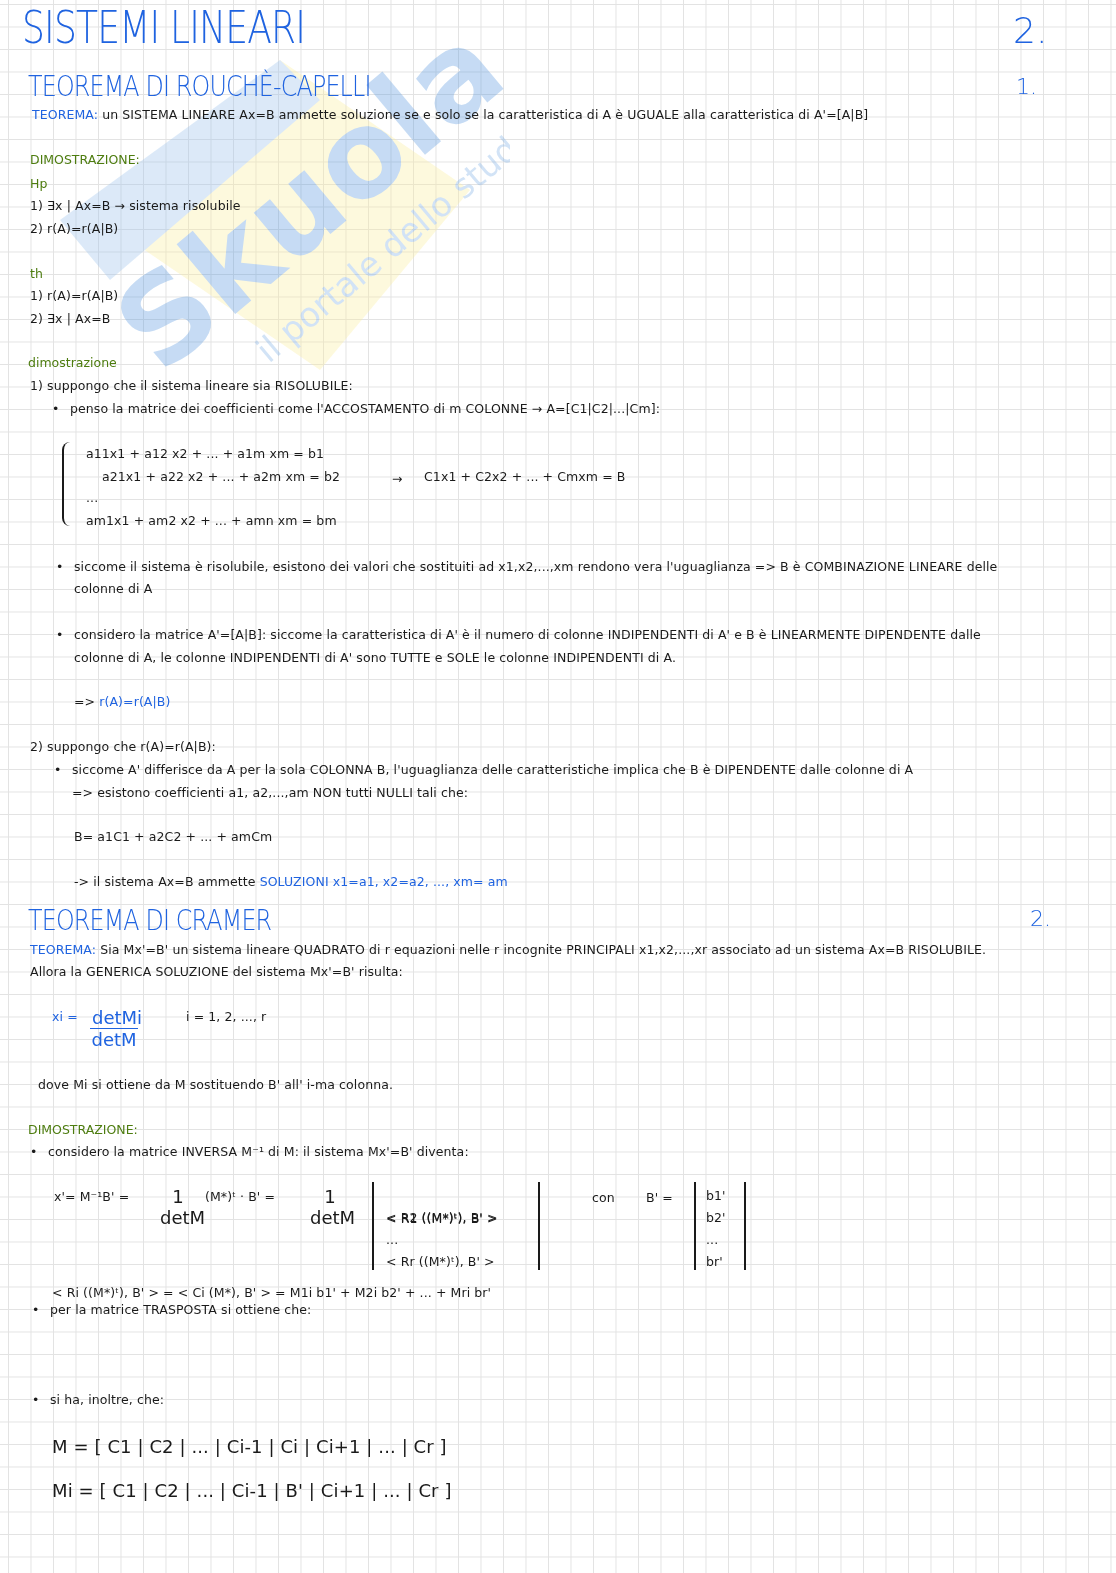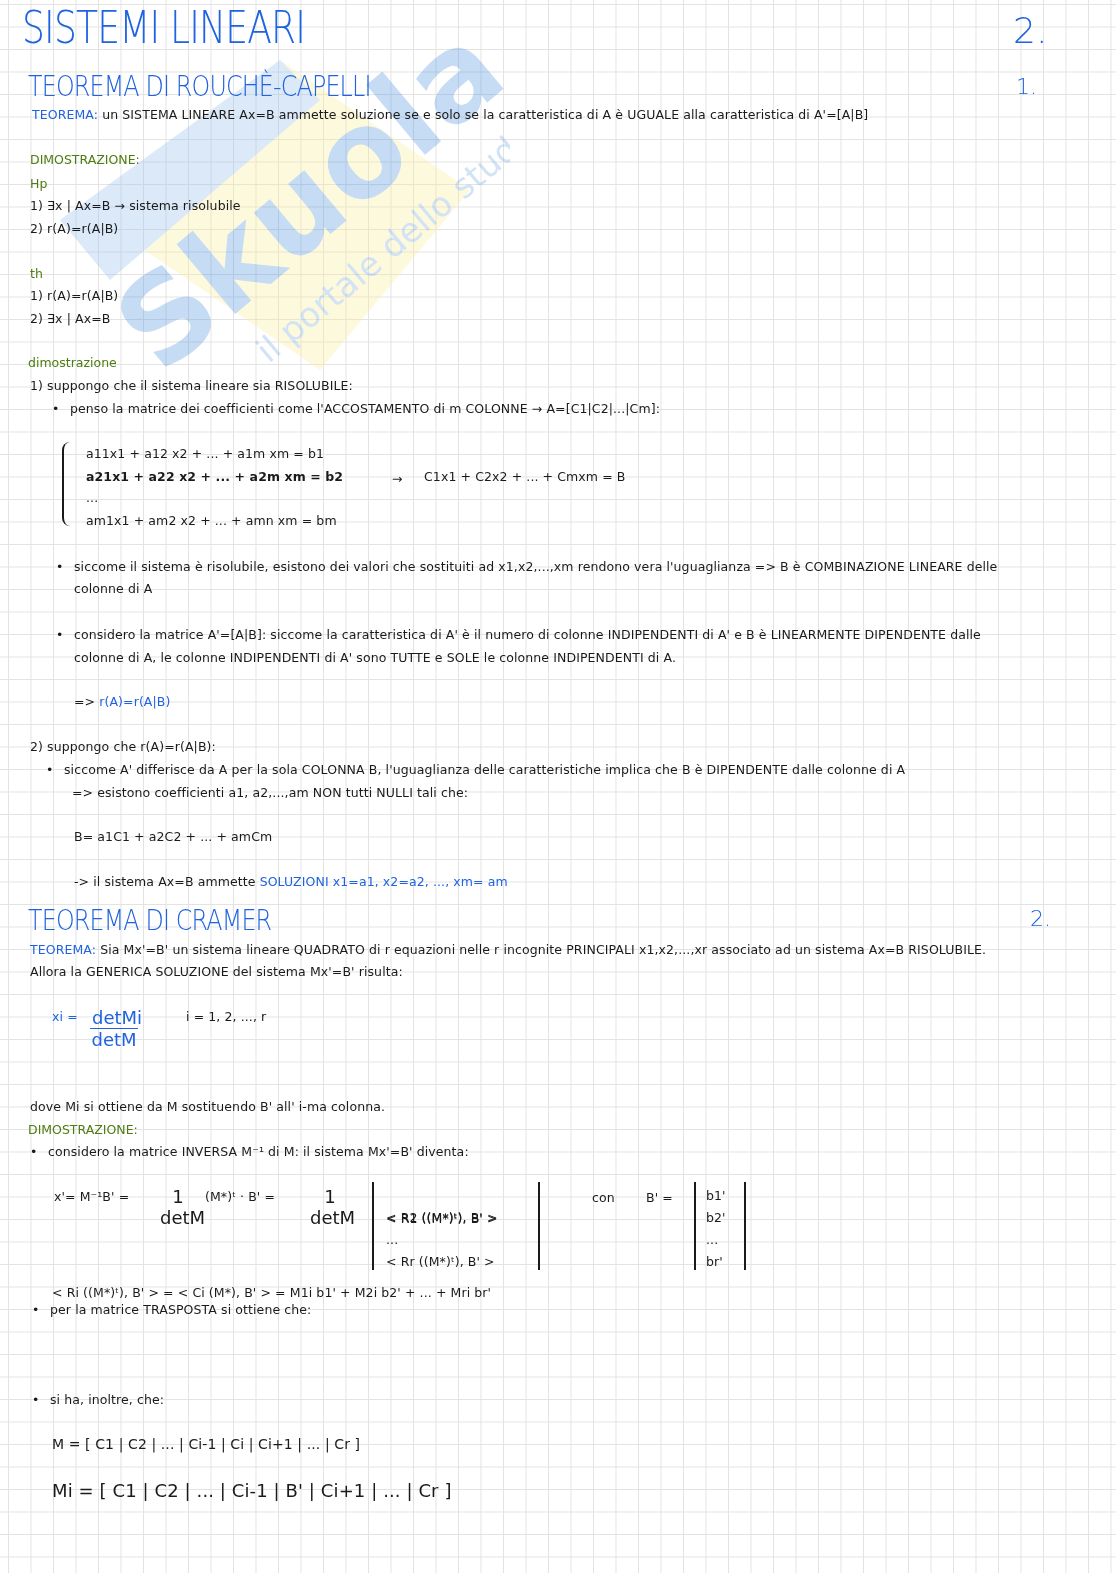--- a/index.html
+++ b/index.html
@@ -63,38 +63,38 @@
 <div class="abs lbl" style="left:30px; top:266px;">th</div>
 <div class="abs txt" style="left:30px; top:288px;">1) r(A)=r(A|B)</div>
 <div class="abs txt" style="left:30px; top:311px;">2) ∃x | Ax=B</div>
 
 <div class="abs lbl" style="left:28px; top:355px;">dimostrazione</div>
 <div class="abs txt" style="left:30px; top:378px;">1) suppongo che il sistema lineare sia RISOLUBILE:</div>
 <div class="abs txt bullet" style="left:70px; top:401px;">penso la matrice dei coefficienti come l'ACCOSTAMENTO di m COLONNE → A=[C1|C2|...|Cm]:</div>
 
 <div class="brace"></div>
 <div class="abs txt" style="left:86px; top:446px;">a11x1 + a12 x2 + ... + a1m xm = b1</div>
-<div class="abs txt" style="left:86px; top:469px;font-weight:bold;">a21x1 + a22 x2 + ... + a2m xm = b2</div>
+<div class="abs txt" style="left:102px; top:469px;">a21x1 + a22 x2 + ... + a2m xm = b2</div>
 <div class="abs txt" style="left:86px; top:490px;">...</div>
 <div class="abs txt" style="left:86px; top:513px;">am1x1 + am2 x2 + ... + amn xm = bm</div>
 <div class="abs txt" style="left:392px; top:471px;">→</div>
 <div class="abs txt" style="left:424px; top:469px;">C1x1 + C2x2 + ... + Cmxm = B</div>
 
 <div class="abs txt bullet" style="left:74px; top:559px;">siccome il sistema è risolubile, esistono dei valori che sostituiti ad x1,x2,...,xm rendono vera l'uguaglianza =&gt; B è COMBINAZIONE LINEARE delle</div>
 <div class="abs txt" style="left:74px; top:581px;">colonne di A</div>
 <div class="abs txt bullet" style="left:74px; top:627px;">considero la matrice A'=[A|B]: siccome la caratteristica di A' è il numero di colonne INDIPENDENTI di A' e B è LINEARMENTE DIPENDENTE dalle</div>
 <div class="abs txt" style="left:74px; top:650px;">colonne di A, le colonne INDIPENDENTI di A' sono TUTTE e SOLE le colonne INDIPENDENTI di A.</div>
 
 <div class="abs txt" style="left:74px; top:694px;">
   <span>=&gt;</span>
   <span class="blue">r(A)=r(A|B)</span>
 </div>
 
 <div class="abs txt" style="left:30px; top:739px;">2) suppongo che r(A)=r(A|B):</div>
-<div class="abs txt bullet" style="left:64px; top:762px;">siccome A' differisce da A per la sola COLONNA B, l'uguaglianza delle caratteristiche implica che B è DIPENDENTE dalle colonne di A</div>
+<div class="abs txt bullet" style="left:72px; top:762px;">siccome A' differisce da A per la sola COLONNA B, l'uguaglianza delle caratteristiche implica che B è DIPENDENTE dalle colonne di A</div>
 <div class="abs txt" style="left:72px; top:785px;">=&gt; esistono coefficienti a1, a2,...,am NON tutti NULLI tali che:</div>
 <div class="abs txt" style="left:74px; top:829px;">B= a1C1 + a2C2 + ... + amCm</div>
 <div class="abs txt" style="left:74px; top:874px;">
   <span>-&gt; il sistema Ax=B ammette</span>
   <span class="blue">SOLUZIONI  x1=a1, x2=a2, ..., xm= am</span>
 </div>
 
 <div class="abs title-sub" style="left:28px; top:904px;">TEOREMA DI CRAMER</div>
 <div class="abs subnum" style="left:1030px; top:906px;">2.</div>
 
@@ -103,21 +103,21 @@
   <span>Sia Mx'=B' un sistema lineare QUADRATO di r equazioni nelle r incognite PRINCIPALI x1,x2,...,xr associato ad un sistema Ax=B RISOLUBILE.</span>
 </div>
 <div class="abs txt" style="left:30px; top:964px;">Allora la GENERICA SOLUZIONE del sistema Mx'=B' risulta:</div>
 
 <div class="abs txt blue" style="left:52px; top:1009px;">xi =</div>
 <div class="frac blue" style="left:90px; top:1007px; width:48px;">
   <span class="num">detMi</span>
   <span class="den">detM</span>
 </div>
 <div class="abs txt" style="left:186px; top:1009px;">i = 1, 2, ..., r</div>
-<div class="abs txt" style="left:30px; top:1099px;">dove Mi si ottiene da M sostituendo B' all' i-ma colonna.</div>
+<div class="abs txt" style="left:30px; top:1077px;padding-left:8px;">dove Mi si ottiene da M sostituendo B' all' i-ma colonna.</div>
 
 <div class="abs lbl" style="left:28px; top:1122px;">DIMOSTRAZIONE:</div>
 <div class="abs txt bullet" style="left:48px; top:1144px;">considero la matrice INVERSA M⁻¹ di M: il sistema Mx'=B' diventa:</div>
 
 <div class="abs txt" style="left:54px; top:1189px;">x'= M⁻¹B' =</div>
 <div class="frac" style="left:160px; top:1186px; width:36px;">
   <span class="num" style="border:none;">1</span>
   <span class="den">detM</span>
 </div>
 <div class="abs txt" style="left:205px; top:1189px;">(M*)ᵗ · B' =</div>
@@ -138,14 +138,14 @@
 <div class="vbar" style="left:694px; top:1182px; height:88px;"></div>
 <div class="abs txt" style="left:706px; top:1188px;">b1'</div>
 <div class="abs txt" style="left:706px; top:1210px;">b2'</div>
 <div class="abs txt" style="left:706px; top:1232px;">...</div>
 <div class="abs txt" style="left:706px; top:1254px;">br'</div>
 <div class="vbar" style="left:744px; top:1182px; height:88px;"></div>
 
 <div class="abs txt bullet" style="left:50px; top:1302px;">per la matrice TRASPOSTA si ottiene che:</div>
 <div class="abs txt" style="left:52px; top:1285px;">&lt; Ri ((M*)ᵗ), B' &gt; = &lt; Ci (M*), B' &gt; = M1i b1' + M2i b2' + ... + Mri br'</div>
 <div class="abs txt bullet" style="left:50px; top:1392px;">si ha, inoltre, che:</div>
-<div class="abs txt" style="left:52px; top:1436px; font-size:14px;">M = [ C1 | C2 | ... | Ci-1 | Ci | Ci+1 | ... | Cr ]</div>
+<div class="abs txt" style="left:52px; top:1436px; font-size:18px;">M = [ C1 | C2 | ... | Ci-1 | Ci | Ci+1 | ... | Cr ]</div>
 <div class="abs txt" style="left:52px; top:1480px; font-size:18px;">Mi = [ C1 | C2 | ... | Ci-1 | B' | Ci+1 | ... | Cr ]</div>
 
 </body></html>

